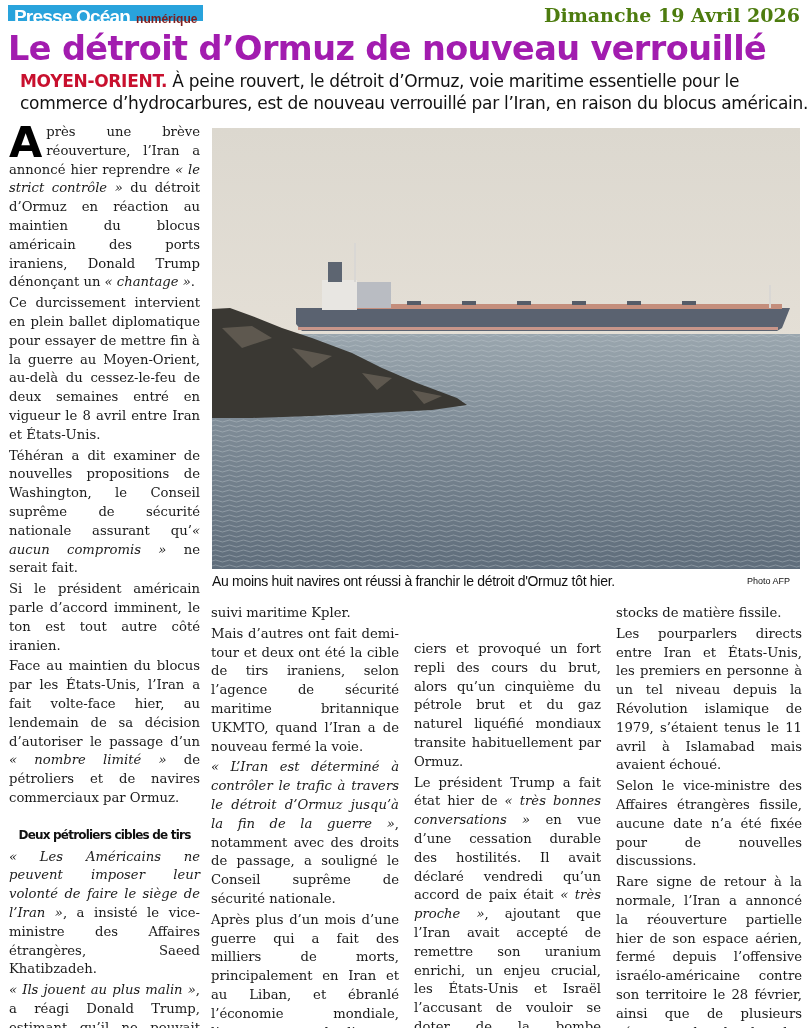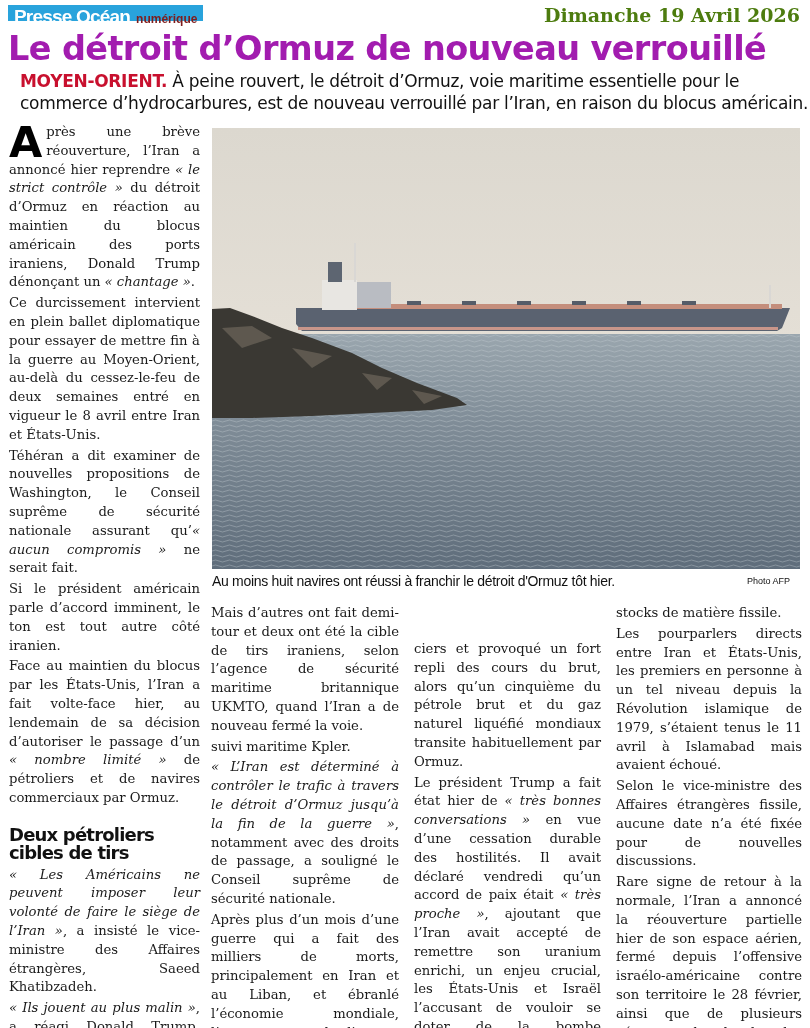--- a/index.html
+++ b/index.html
@@ -13,21 +13,21 @@
 
   .headline { position: absolute; left: 8px; top: 28px; font-family: "DejaVu Sans", sans-serif; font-weight: bold; font-size: 33.5px; letter-spacing: -0.6px; color: #a21caf; white-space: nowrap; line-height: 42px; }
 
   .standfirst { position: absolute; left: 20px; top: 70px; width: 800px; font-family: "DejaVu Sans", sans-serif; font-size: 17px; line-height: 22px; color: #111; letter-spacing: -0.3px; }
   .standfirst .kicker { color: #c8102e; font-weight: bold; }
 
   .col { position: absolute; font-family: "DejaVu Serif", serif; font-size: 13.2px; line-height: 18.8px; color: #1a1a1a; text-align: justify; hyphens: manual; }
   .col p { margin: 0; }
   .col p + p { margin-top: 2px; }
   .col i { font-style: italic; }
-  .col .subhead { font-family: "DejaVu Sans", sans-serif; font-weight: bold; font-size: 18px; line-height: 18px; letter-spacing: -0.8px; margin: 18px 0 4px 0; text-align: left; color: #111; }
+  .col .subhead { font-family: "DejaVu Sans", sans-serif; font-weight: bold; font-size: 12px; line-height: 18px; letter-spacing: -0.8px; margin: 18px 0 4px 0; text-align: center; color: #111; }
   .col1 { left: 9px; top: 123px; width: 191px; }
   .col2 { left: 211px; top: 604px; width: 188px; }
   .col3 { left: 414px; top: 640px; width: 187px; }
   .col4 { left: 616px; top: 604px; width: 186px; }
 
   .dropcap { float: left; font-family: "DejaVu Sans", sans-serif; font-weight: bold; font-size: 43px; line-height: 34px; margin: 2px 4px 0 0; color: #000; }
 
   .photo { position: absolute; left: 212px; top: 128px; width: 588px; height: 441px; overflow: hidden; background: #dedad2; }
   .photo svg { display: block; width: 100%; height: 100%; }
   .caption { position: absolute; left: 212px; top: 573px; font-family: "Liberation Sans", sans-serif; font-size: 14px; color: #111; letter-spacing: -0.3px; }
@@ -97,22 +97,22 @@
   <p><span>Téhéran a dit examiner de nouvelles propositions de Washington, le Conseil suprême de sécurité nationale assurant qu’</span><i>« aucun compromis »</i><span> ne serait fait.</span></p>
   <p>Si le président américain parle d’accord imminent, le ton est tout autre côté iranien.</p>
   <p><span>Face au maintien du blocus par les États-Unis, l’Iran a fait volte-face hier, au lendemain de sa décision d’autoriser le passage d’un </span><i>« nombre limité »</i><span> de pétroliers et de navires commerciaux par Ormuz.</span></p>
   <h2 class="subhead">Deux pétroliers cibles de tirs</h2>
   <p><i>« Les Américains ne peuvent imposer leur volonté de faire le siège de l’Iran »</i><span>, a insisté le vice-ministre des Affaires étrangères, Saeed Khatibzadeh.</span></p>
   <p><i>« Ils jouent au plus malin »</i><span>, a réagi Donald Trump, estimant qu’il ne pouvait pas y avoir de </span></p>
 
 </div>
 
 <div class="col col2">
+  <p id="p8b">suivi maritime Kpler.</p>
   <p>Mais d’autres ont fait demi-tour et deux ont été la cible de tirs iraniens, selon l’agence de sécurité maritime britannique UKMTO, quand l’Iran a de nouveau fermé la voie.</p>
-  <p id="p8b">suivi maritime Kpler.</p>
   <p><i>« L’Iran est déterminé à contrôler le trafic à travers le détroit d’Ormuz jusqu’à la fin de la guerre »</i><span>, notamment avec des droits de passage, a souligné le Conseil suprême de sécurité nationale.</span></p>
   <p id="p11">Après plus d’un mois d’une guerre qui a fait des milliers de morts, principalement en Iran et au Liban, et ébranlé l’économie mondiale, l’annonce vendredi par Téhéran de la réouverture du détroit avait donné un coup de fouet aux marchés finan</p>
 </div>
 
 <div class="col col3">
   <p id="p11b">ciers et provoqué un fort repli des cours du brut, alors qu’un cinquième du pétrole brut et du gaz naturel liquéfié mondiaux transite habituellement par Ormuz.</p>
   <p><span>Le président Trump a fait état hier de </span><i>« très bonnes conversations »</i><span> en vue d’une cessation durable des hostilités. Il avait déclaré vendredi qu’un accord de paix était </span><i>« très proche »</i><span>, ajoutant que l’Iran avait accepté de remettre son uranium enrichi, un enjeu crucial, les États-Unis et Israël l’accusant de vouloir se doter de la bombe atomique.</span></p>
 
 </div>
 

